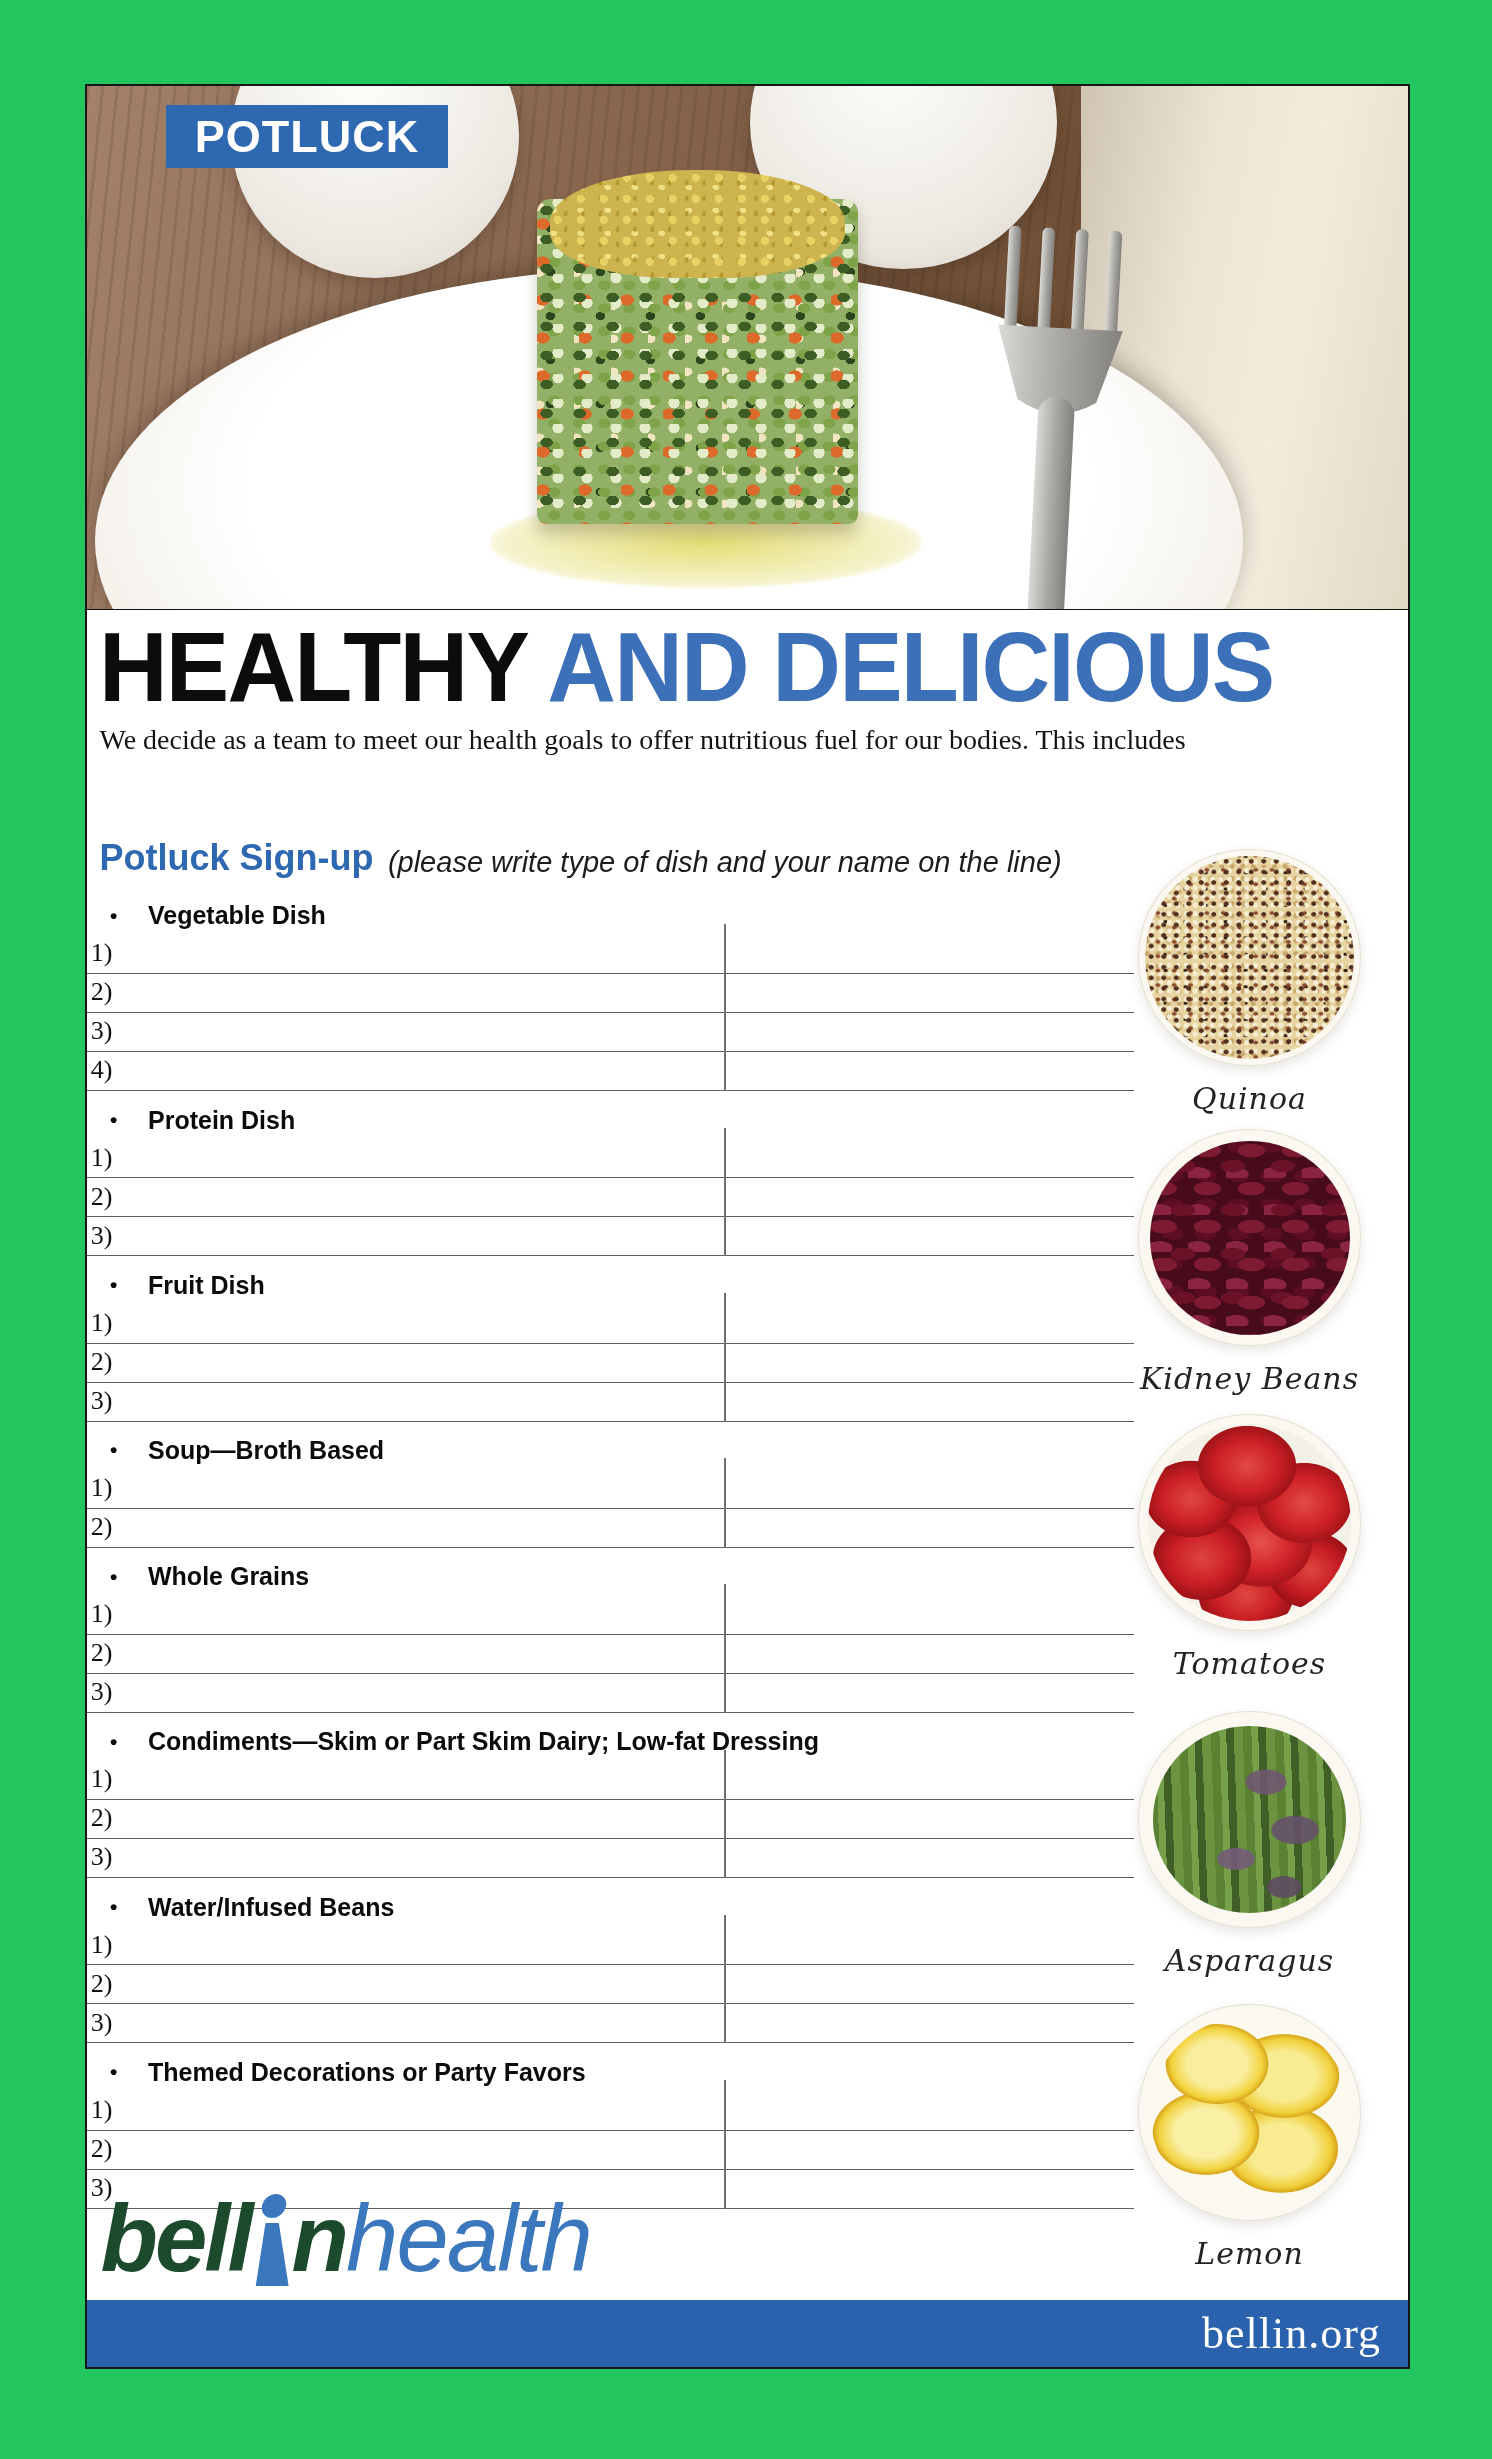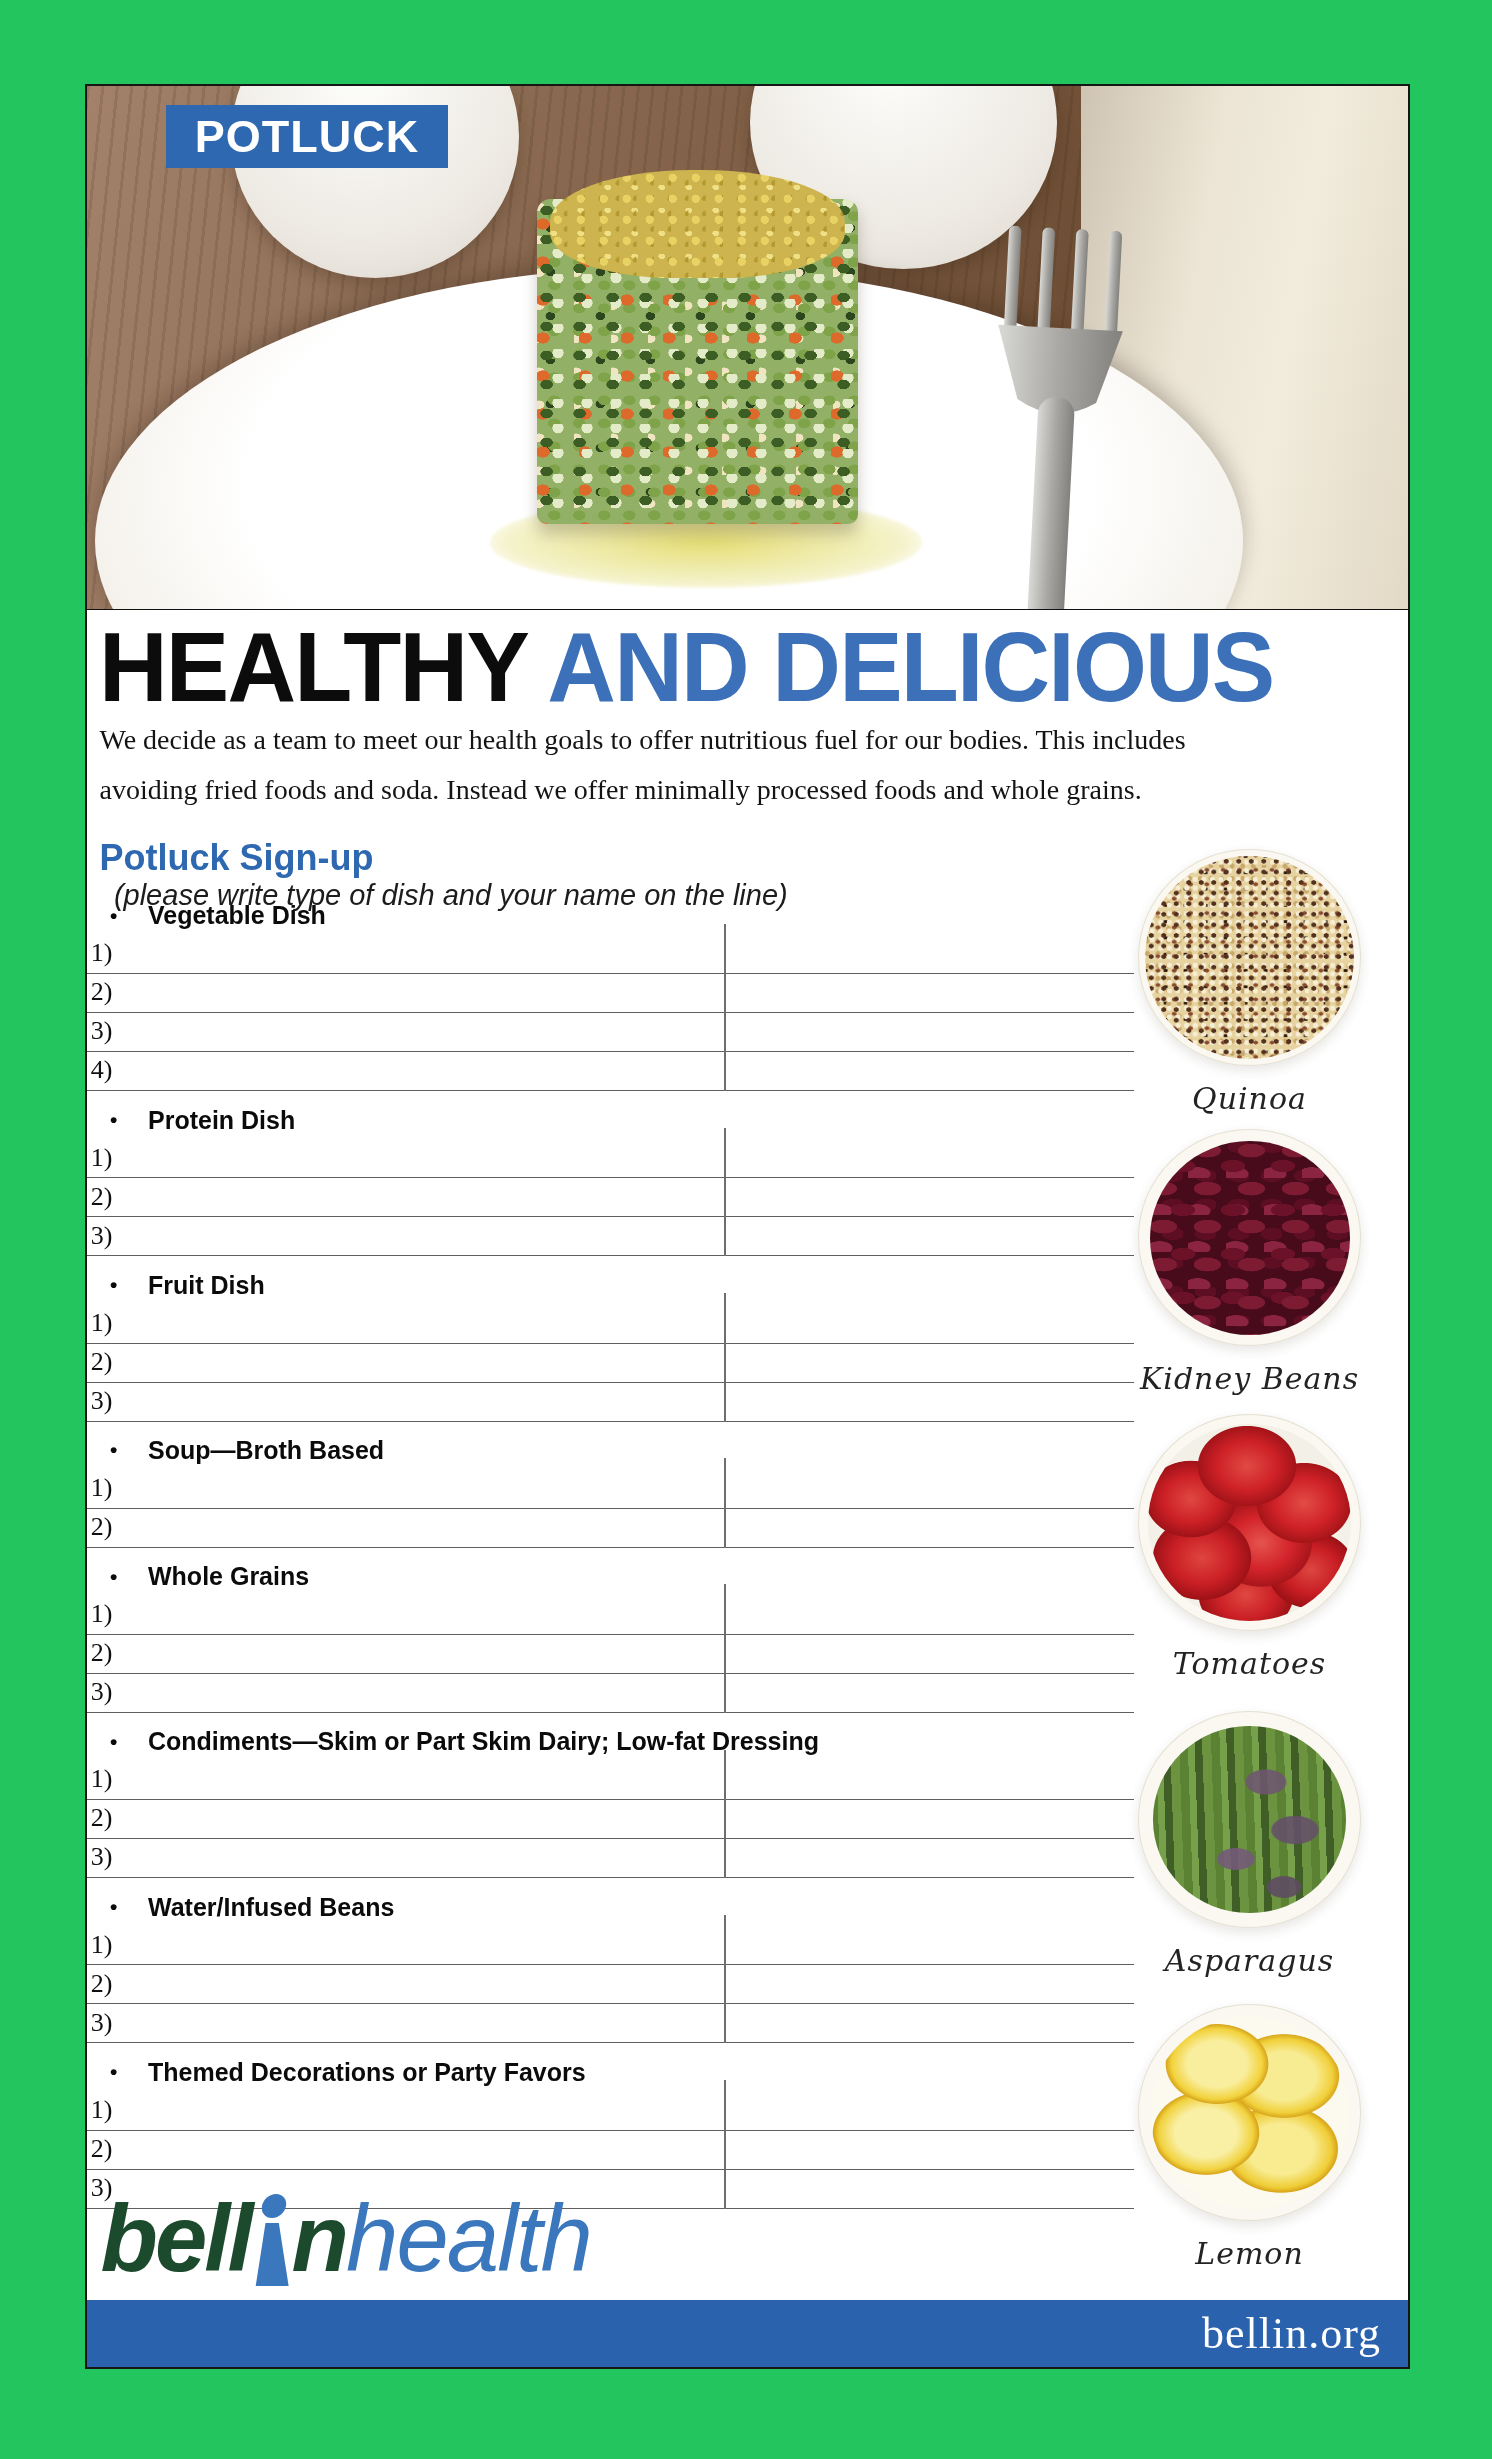--- a/index.html
+++ b/index.html
@@ -42,21 +42,21 @@
         background:#2e68b0;color:#ffffff;font-weight:700;font-size:45px;letter-spacing:1px;}
 
   
   .title{position:absolute;top:528px;left:11.5px;white-space:nowrap;line-height:1.08;font-weight:700;font-size:99px;letter-spacing:-1.9px;
          transform:scaleX(.96);transform-origin:left;}
   .title .t-black{color:#0c0c0c;}
   .title .t-blue{color:#3c70b8;}
   .intro-line{position:absolute;left:12.5px;white-space:nowrap;font-family:"Liberation Serif",serif;font-size:28px;color:#141414;}
   .intro-line.l1{top:638px;}
   .intro-line.l2{top:688px;}
-  .signup-head{position:absolute;left:12.5px;top:751px;display:flex;align-items:flex-start;white-space:nowrap;flex-direction:column;}
+  .signup-head{position:absolute;left:12.5px;top:751px;display:flex;align-items:flex-end;white-space:nowrap;}
   .signup-title{color:#2e68b0;font-weight:700;font-size:36px;letter-spacing:0;}
   .signup-note{margin-left:14.4px;font-style:italic;font-size:29px;color:#1c1c1c;}
 
   
   #sections{position:absolute;left:0;top:801px;width:1047px;}
   .sec-head{margin:13.4px 0 3.8px 0;height:31px;display:flex;align-items:center;font-weight:700;font-size:25px;color:#0b0b0b;}
   .bullet{margin-left:23px;width:19px;font-size:21px;}
   .sec-label{margin-left:19px;}
   .rows{position:relative;}
   .rows::after{content:"";position:absolute;left:637px;top:-11.5px;bottom:0;width:1.9px;background:#6e6e6e;}
@@ -158,21 +158,20 @@
           <rect x="56" y="176" width="38" height="254" rx="18"></rect>
         </g>
       </svg>
       <div class="potluck-label">POTLUCK</div>
     </div>
 
     <div class="title">
       <span class="t-black">HEALTHY </span><span class="t-blue">AND DELICIOUS</span>
     </div>
     <div class="intro-line l1">We decide as a team to meet our health goals to offer nutritious fuel for our bodies. This includes</div>
-    <div class="intro-line l2">avoiding fried foods and soda. Instead we offer minimally processed foods and whole grains.</div>
 
     <div class="signup-head">
       <span class="signup-title">Potluck Sign-up</span>
       <span class="signup-note">(please write type of dish and your name on the line)</span>
     </div>
 
     <div id="sections">
   <div class="section">
     <div class="sec-head">
       <span class="bullet">•</span>

